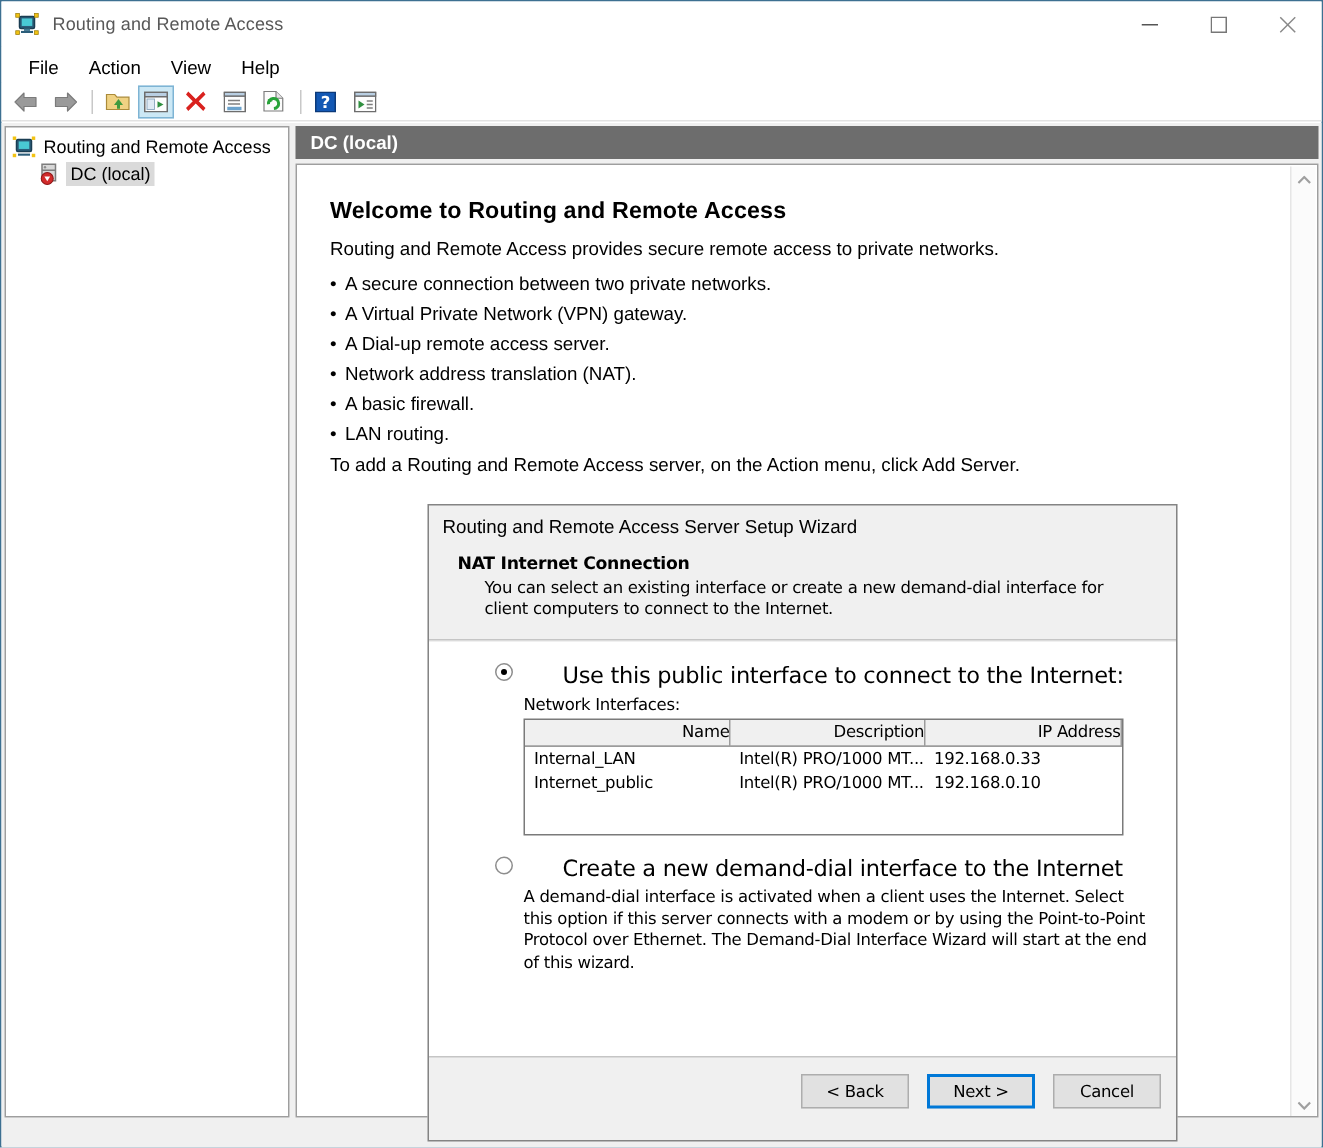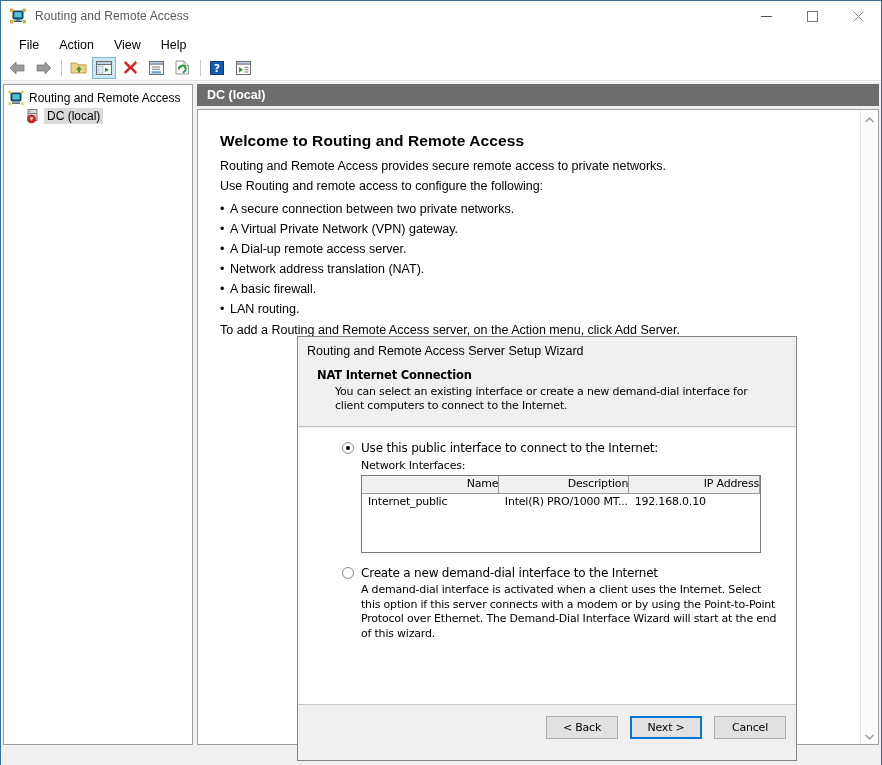--- a/index.html
+++ b/index.html
@@ -217,21 +217,21 @@
   .vs-arrow {
     width: 17px; height: 17px;
     display: flex; align-items: center; justify-content: center;
     color: #a0a0a0;
   }
   .vs-arrow.bottom { position: absolute; bottom: 0; left: 0; }
 
   
   .wizard {
     position: absolute;
-    left: 296px; top: 335px;
+    left: 284px; top: 335px;
     width: 500px;
     height: 425px;
     background: #f0f0f0;
     border: 1px solid #848484;
     box-sizing: border-box;
     font-family: "DejaVu Sans", "Liberation Sans", sans-serif;
   }
   .wz-title {
     height: 28px;
     font-family: "Liberation Sans", sans-serif;
@@ -271,23 +271,24 @@
     width: 498px;
     height: 276px;
     background: #ffffff;
     box-sizing: border-box;
     padding: 13px 0 0 0;
   }
   .radio-line {
     display: flex;
     align-items: flex-start;
     padding-left: 44px;
-    font-size: 12px;
+    font-size: 15px;
     letter-spacing: -0.2px;
     color: #000;
+    gap: 26px;
   }
   .radio {
     width: 12px; height: 12px;
     border-radius: 50%;
     border: 1px solid #8d8d8d;
     background: #fff;
     flex: none;
     margin-right: 7px;
     margin-top: 1px;
     position: relative;
@@ -530,21 +531,20 @@
       </div>
     </div>
 
     <div class="rightpane">
       <div class="rp-header">DC (local)</div>
       <div class="rp-body">
 
         <div class="welcome">
           <h1>Welcome to Routing and Remote Access</h1>
           <p>Routing and Remote Access provides secure remote access to private networks.</p>
-          <p>Use Routing and remote access to configure the following:</p>
           <ul>
             <li>A secure connection between two private networks.</li>
             <li>A Virtual Private Network (VPN) gateway.</li>
             <li>A Dial-up remote access server.</li>
             <li>Network address translation (NAT).</li>
             <li>A basic firewall.</li>
             <li>LAN routing.</li>
           </ul>
           <p>To add a Routing and Remote Access server, on the Action menu, click Add Server.</p>
         </div>
@@ -587,20 +587,25 @@
         <table>
           <thead>
             <tr>
               <th class="col-name">Name</th>
               <th class="col-desc">Description</th>
               <th class="col-ip">IP Address</th>
             </tr>
           </thead>
           <tbody>
             <tr>
+              <td>Internal_LAN</td>
+              <td>Intel(R) PRO/1000 MT...</td>
+              <td>192.168.0.33</td>
+            </tr>
+            <tr>
               <td>Internet_public</td>
               <td>Intel(R) PRO/1000 MT...</td>
               <td>192.168.0.10</td>
             </tr>
           </tbody>
         </table>
       </div>
 
       <div class="radio-line" style="margin-top:13px;">
         <span class="radio"></span>

